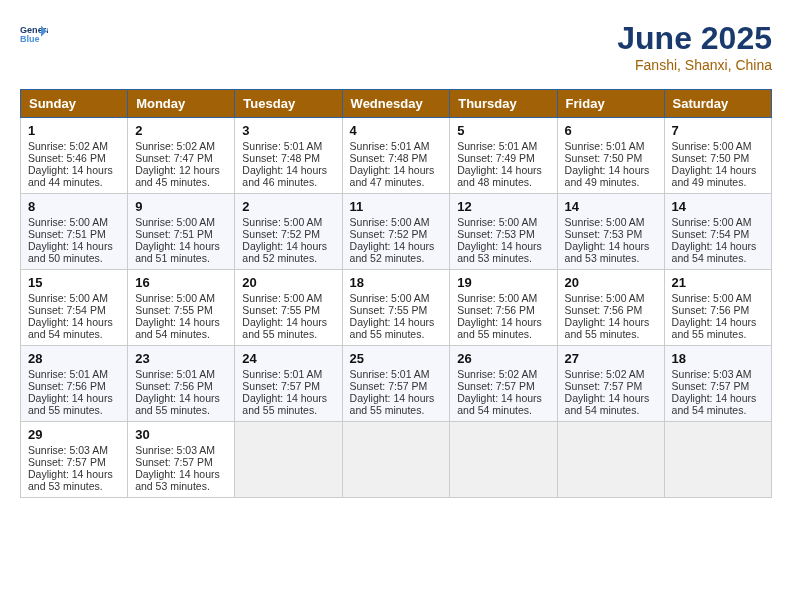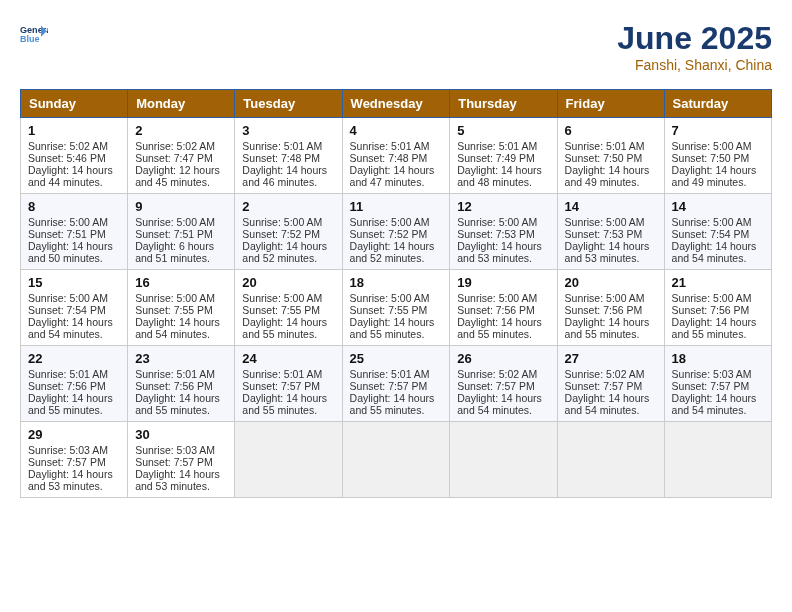--- a/index.html
+++ b/index.html
@@ -133,21 +133,21 @@
 <span>Daylight: 14 hours and 49 minutes.</span></td>
       </tr>
       <tr>
         <td><span class="day-num">8</span>
 <span>Sunrise: 5:00 AM</span><br>
 <span>Sunset: 7:51 PM</span><br>
 <span>Daylight: 14 hours and 50 minutes.</span></td>
         <td><span class="day-num">9</span>
 <span>Sunrise: 5:00 AM</span><br>
 <span>Sunset: 7:51 PM</span><br>
-<span>Daylight: 6 hours and 51 minutes.</span></td>
+<span>Daylight: 14 hours and 51 minutes.</span></td>
         <td><span class="day-num">2</span>
 <span>Sunrise: 5:00 AM</span><br>
 <span>Sunset: 7:52 PM</span><br>
 <span>Daylight: 14 hours and 52 minutes.</span></td>
         <td><span class="day-num">11</span>
 <span>Sunrise: 5:00 AM</span><br>
 <span>Sunset: 7:52 PM</span><br>
 <span>Daylight: 14 hours and 52 minutes.</span></td>
         <td><span class="day-num">12</span>
 <span>Sunrise: 5:00 AM</span><br>
@@ -186,21 +186,21 @@
         <td><span class="day-num">20</span>
 <span>Sunrise: 5:00 AM</span><br>
 <span>Sunset: 7:56 PM</span><br>
 <span>Daylight: 14 hours and 55 minutes.</span></td>
         <td><span class="day-num">21</span>
 <span>Sunrise: 5:00 AM</span><br>
 <span>Sunset: 7:56 PM</span><br>
 <span>Daylight: 14 hours and 55 minutes.</span></td>
       </tr>
       <tr>
-        <td><span class="day-num">22</span>
+        <td><span class="day-num">28</span>
 <span>Sunrise: 5:01 AM</span><br>
 <span>Sunset: 7:56 PM</span><br>
 <span>Daylight: 14 hours and 55 minutes.</span></td>
         <td><span class="day-num">23</span>
 <span>Sunrise: 5:01 AM</span><br>
 <span>Sunset: 7:56 PM</span><br>
 <span>Daylight: 14 hours and 55 minutes.</span></td>
         <td><span class="day-num">24</span>
 <span>Sunrise: 5:01 AM</span><br>
 <span>Sunset: 7:57 PM</span><br>

